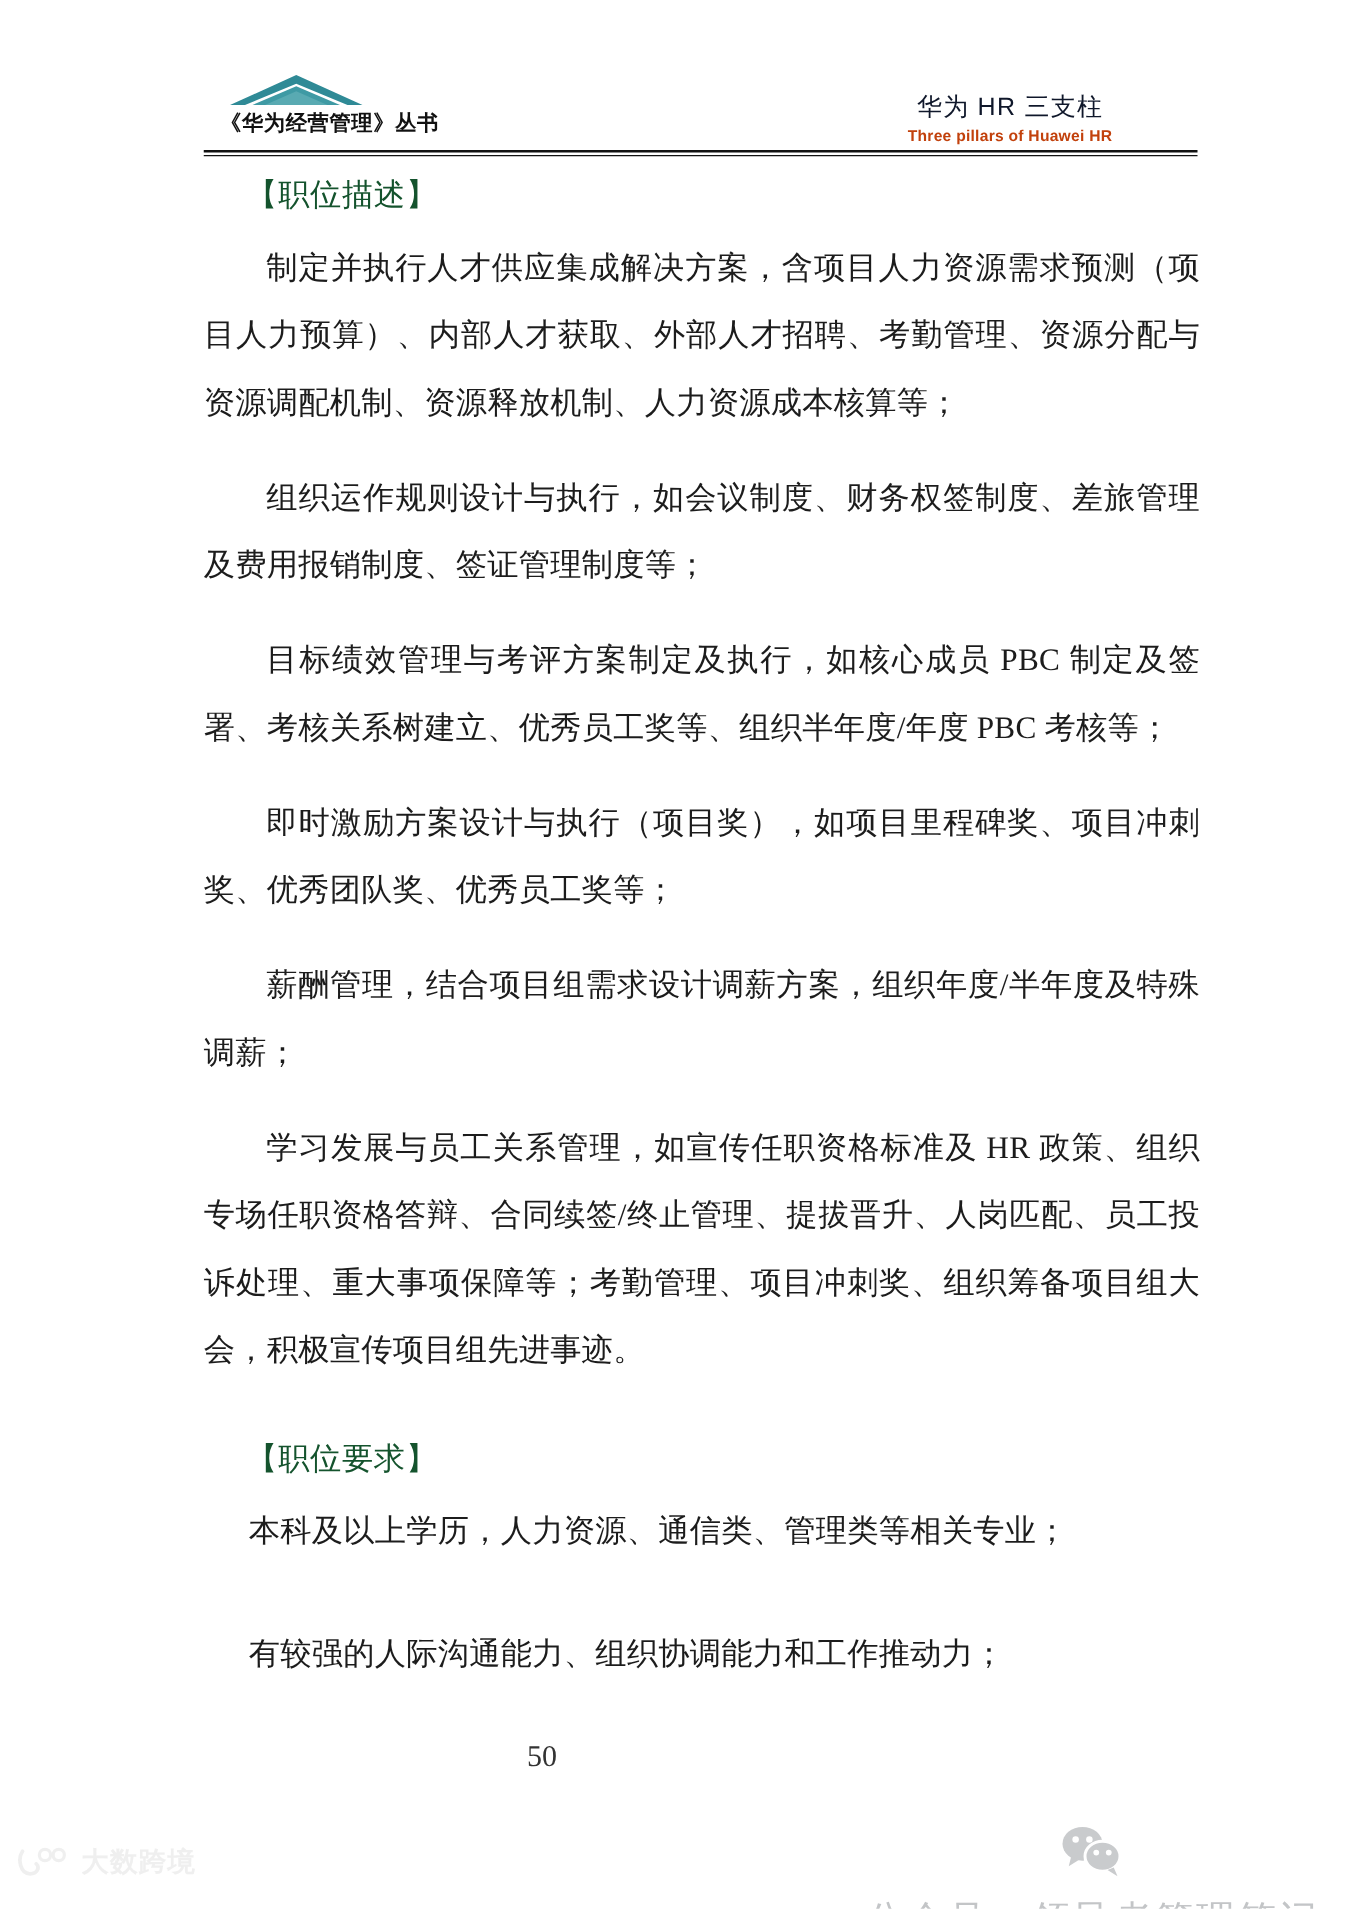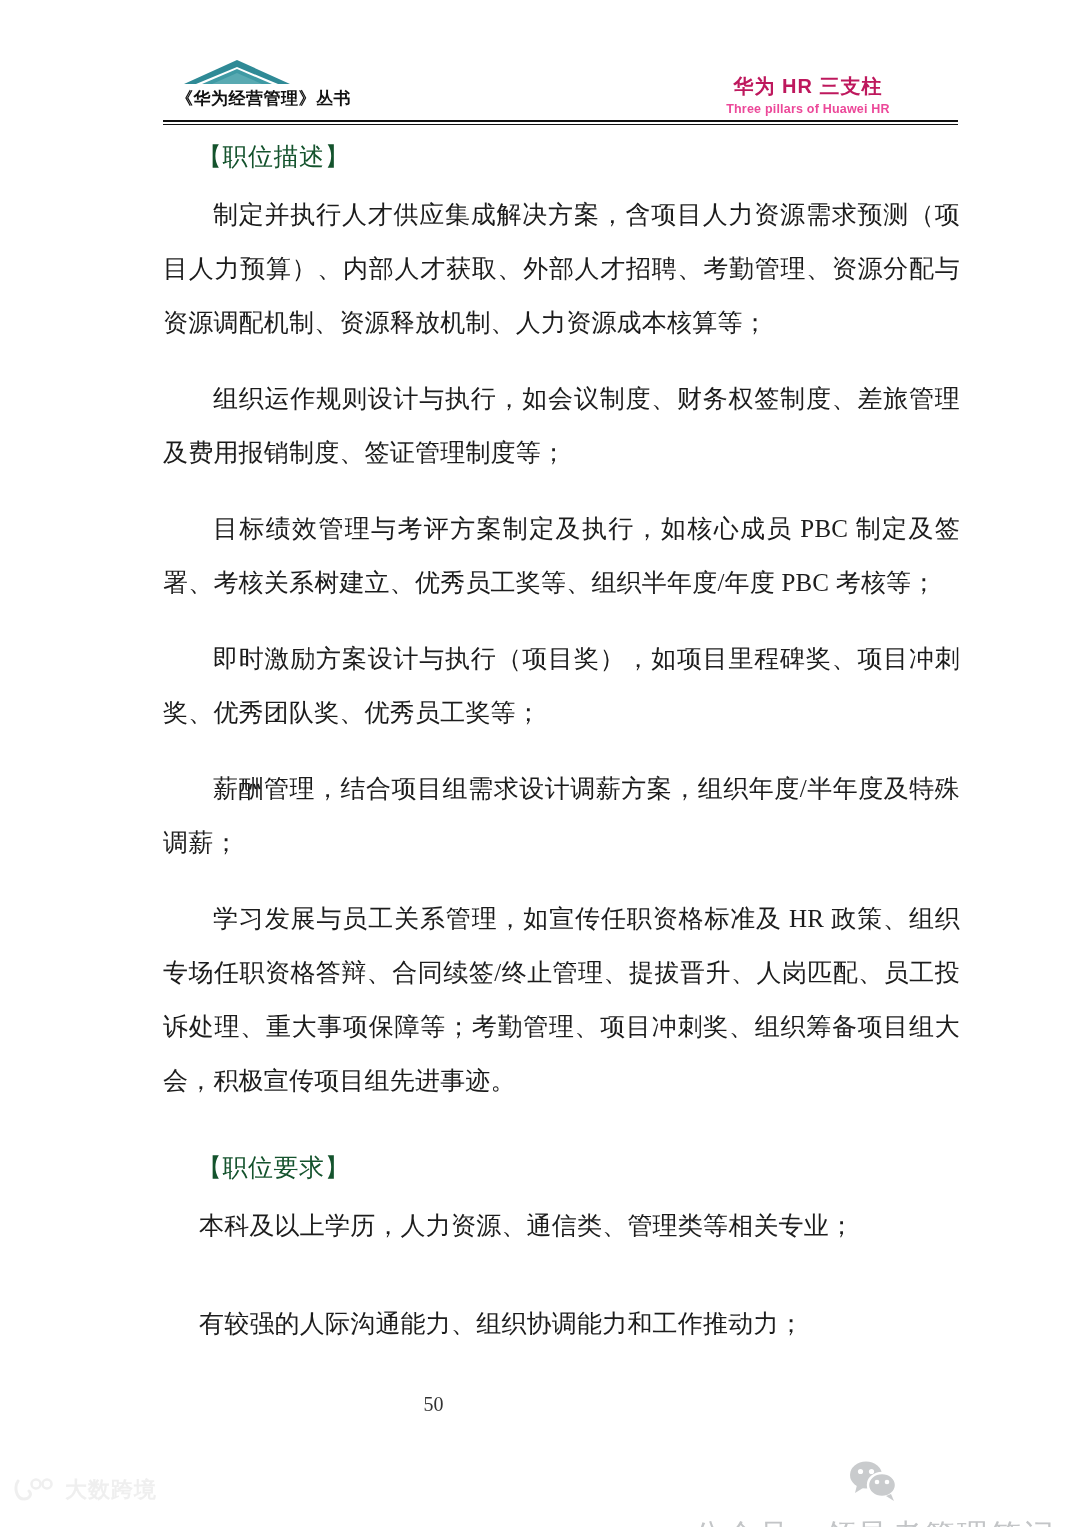--- a/index.html
+++ b/index.html
@@ -52,32 +52,32 @@
   .header-right {
     position: absolute;
     right: 0;
     top: 16px;
     text-align: center;
     width: 300px;
   }
   .hr-pillar-cn {
     font-family: "Liberation Sans", "DejaVu Sans", sans-serif;
     font-size: 20px;
-    font-weight: 700;
-    color: #be185d;
+    font-weight: 400;
+    color: #0f172a;
     letter-spacing: 1px;
     line-height: 1.25;
     white-space: nowrap;
     text-align: center;
   }
   .hr-pillar-en {
     font-family: "Liberation Sans", "DejaVu Sans", sans-serif;
     font-size: 12.5px;
     font-weight: 700;
-    color: #ec4899;
+    color: #c2410c;
     letter-spacing: 0.2px;
     line-height: 1.3;
     margin-top: 2px;
     white-space: nowrap;
   }
   .header-rule {
     position: absolute;
     left: 163px;
     top: 120px;
     width: 795px;
@@ -129,21 +129,21 @@
   .gap-md { height: 22px; }
   .gap-lg { height: 34px; }
 
   
   .page-number {
     position: absolute;
     top: 1393px;
     left: 0;
     width: 867px;
     text-align: center;
-    font-size: 20px;
+    font-size: 24px;
     color: #333333;
     font-family: "Liberation Serif", "DejaVu Serif", serif;
   }
 
   
   .footer-bar {
     position: absolute;
     left: 0;
     bottom: 0;
     width: 1080px;

